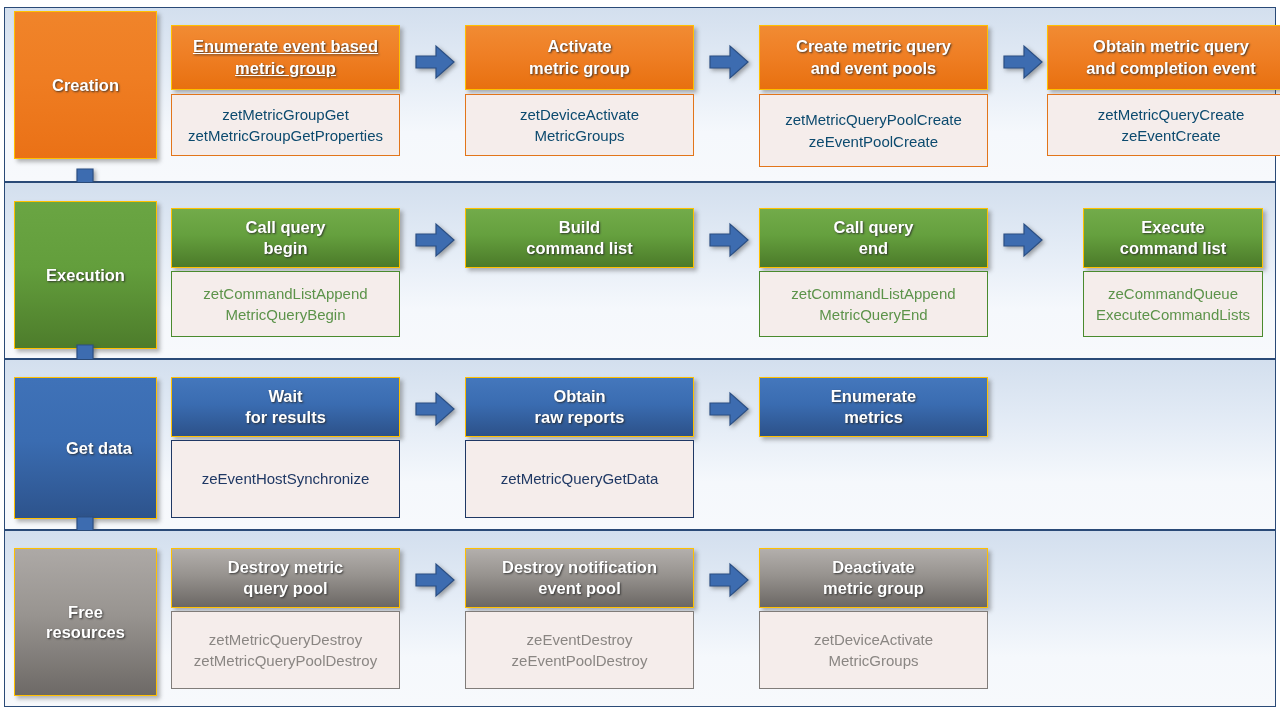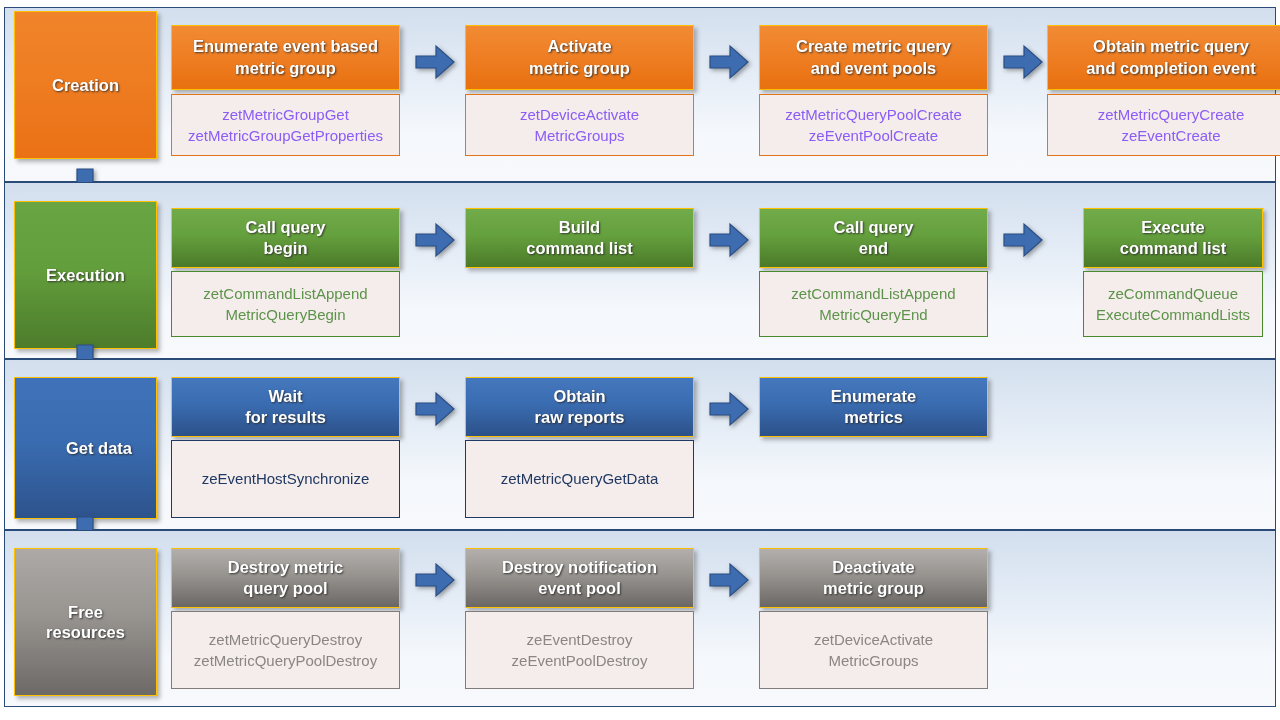--- a/index.html
+++ b/index.html
@@ -84,21 +84,21 @@
   .step-sub {
     background: #f5edeb;
     text-align: center;
     display: flex;
     align-items: center;
     justify-content: center;
     font-size: 15px;
     line-height: 1.42;
     padding: 0 4px;
   }
-  .s-orange { border: 1.5px solid #e2751a; color: #8b5cf6; }
+  .s-orange { border: 1.5px solid #e2751a; color: #0c4a6e; }
   .s-green  { border: 1.5px solid #4a8a2d; color: #5c934a; }
   .s-blue   { border: 1.5px solid #1f3864; color: #1f3864; }
   .s-gray   { border: 1.5px solid #807c79; color: #8a8683; }
 
   
   .arrow-right {
     position: absolute;
     width: 42px; height: 42px;
     filter: drop-shadow(2px 2px 2px rgba(70,70,70,0.5));
   }
@@ -114,21 +114,21 @@
 
 <div id="canvas">
 
   <div class="row-panel r1"></div>
 
   <div class="cat-box c-orange p1">
     <span>Creation</span>
   </div>
 
   <div class="step" style="left:171px; top:25px; width:229px;">
-    <div class="step-head h-orange" style="height:65px;">
+    <div class="step-head h-orange" style="height:65px;text-decoration:underline;">
       <span><span>Enumerate event based</span><br><span>metric group</span></span>
     </div>
     <div class="step-sub s-orange" style="height:62px; margin-top:4px;">
       <span><span>zetMetricGroupGet</span><br><span>zetMetricGroupGetProperties</span></span>
     </div>
   </div>
 
   <div class="arrow-right" style="left:414px; top:41px;">
     <svg viewBox="0 0 42 42">
         <polygon points="2,15 22,15 22,5 40,21 22,37 22,27 2,27" fill="#3d6cb0" stroke="#2b4f84" stroke-width="1.2"></polygon>
@@ -147,21 +147,21 @@
   <div class="arrow-right" style="left:708px; top:41px;">
     <svg viewBox="0 0 42 42">
         <polygon points="2,15 22,15 22,5 40,21 22,37 22,27 2,27" fill="#3d6cb0" stroke="#2b4f84" stroke-width="1.2"></polygon>
       </svg>
   </div>
 
   <div class="step" style="left:759px; top:25px; width:229px;">
     <div class="step-head h-orange" style="height:65px;">
       <span><span>Create metric query</span><br><span>and event pools</span></span>
     </div>
-    <div class="step-sub s-orange" style="height:62px; margin-top:4px;">
+    <div class="step-sub s-orange" style="height:73px; margin-top:4px;">
       <span><span>zetMetricQueryPoolCreate</span><br><span>zeEventPoolCreate</span></span>
     </div>
   </div>
 
   <div class="arrow-right" style="left:1002px; top:41px;">
     <svg viewBox="0 0 42 42">
         <polygon points="2,15 22,15 22,5 40,21 22,37 22,27 2,27" fill="#3d6cb0" stroke="#2b4f84" stroke-width="1.2"></polygon>
       </svg>
   </div>
 

